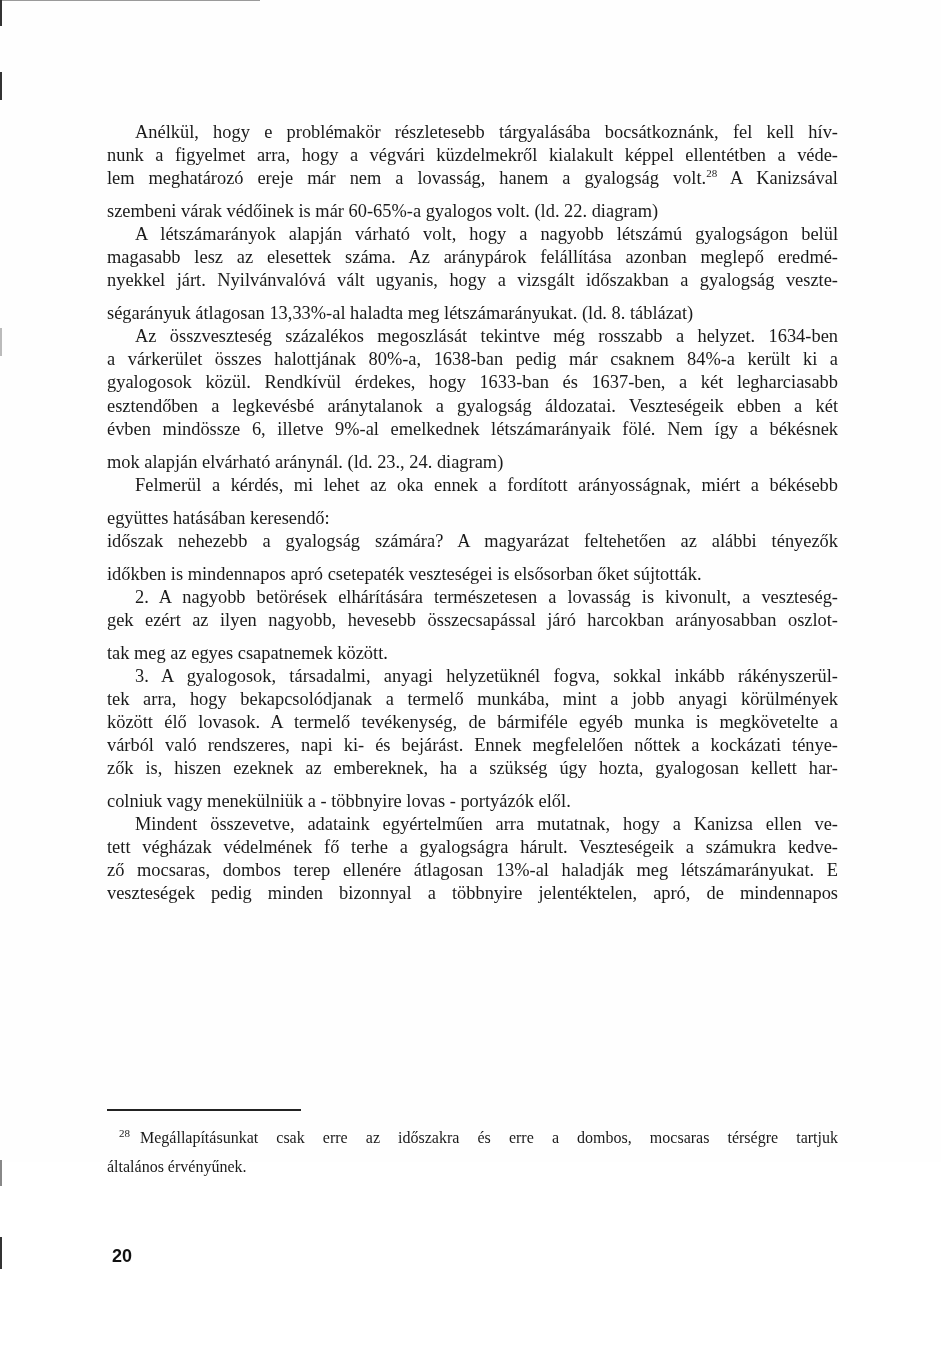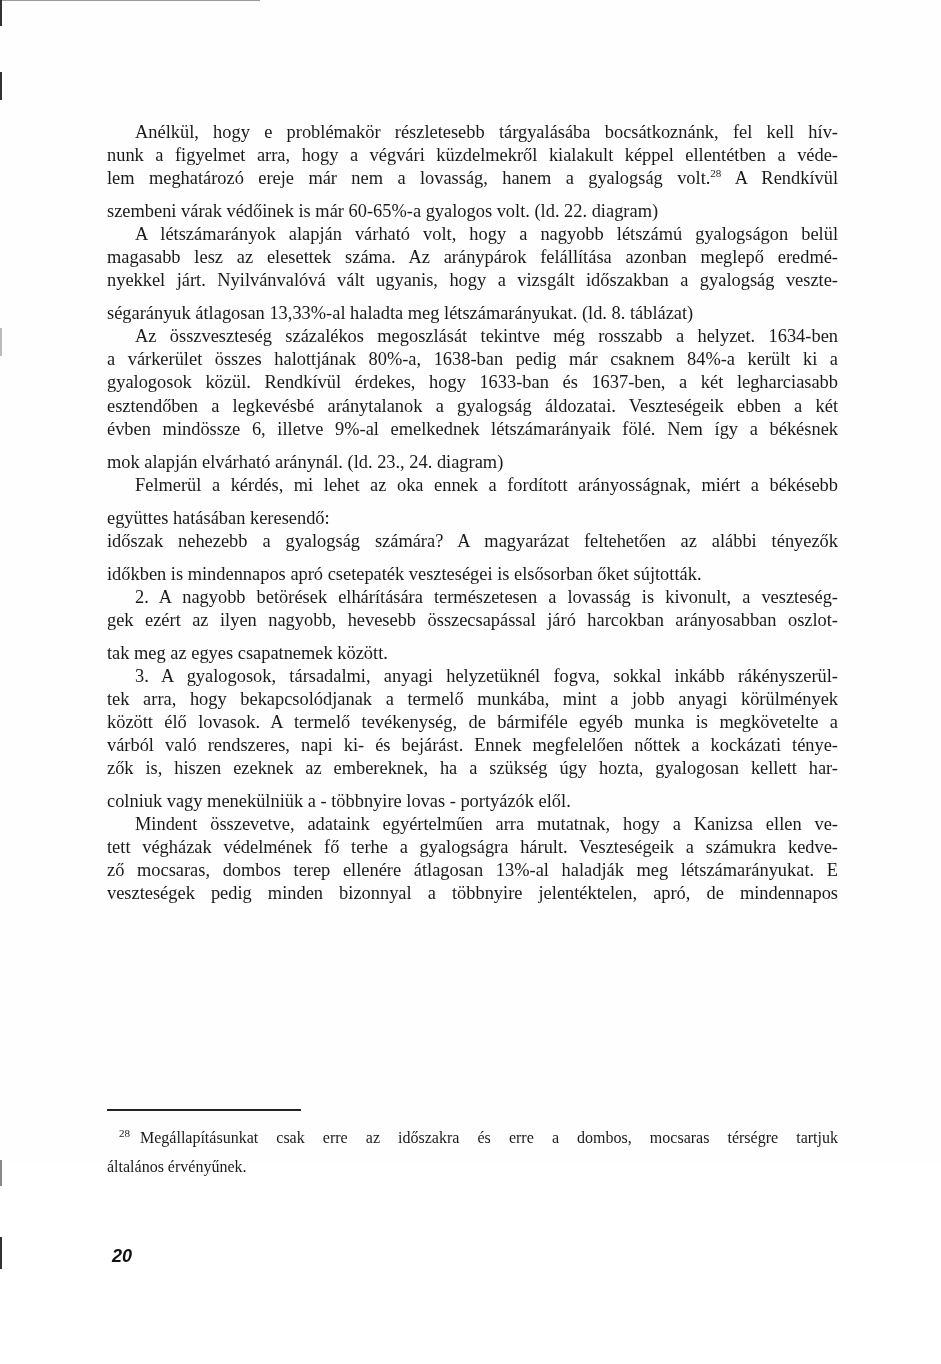--- a/index.html
+++ b/index.html
@@ -20,40 +20,40 @@
   .footnote {
     position: absolute; left: 107px; top: 1122px; width: 731px;
     font-family: "Liberation Serif", "DejaVu Serif", serif;
     font-size: 16px; line-height: 23px; color: #1a1a1a;
   }
   .footnote .line { height: 23px; }
   .footnote .fn-num { font-size: 11px; vertical-align: 6px; padding-left: 12px; padding-right: 10px; }
   .page-number {
     position: absolute; left: 112px; top: 1246px;
     font-family: "Liberation Sans", "DejaVu Sans", sans-serif;
-    font-weight: bold; font-style: italic; font-size: 18px; color: #111;
+    font-weight: bold; font-size: 18px; color: #111;
   }
 </style>
 </head>
 <body>
 
 <div class="page">
   <div class="scan-top"></div>
   <div class="scan-mark" style="top:0;height:26px;"></div>
   <div class="scan-mark" style="top:72px;height:28px;"></div>
   <div class="scan-mark" style="top:328px;height:28px;background:#bbb;"></div>
   <div class="scan-mark" style="top:1160px;height:26px;background:#888;"></div>
   <div class="scan-mark" style="top:1237px;height:32px;"></div>
 
   <div class="body-text">
 
     <div>
       <span class="line indent">Anélkül, hogy e problémakör részletesebb tárgyalásába bocsátkoznánk, fel kell hív-</span>
       <span class="line">nunk a figyelmet arra, hogy a végvári küzdelmekről kialakult képpel ellentétben a véde-</span>
-      <span class="line"><span>lem meghatározó ereje már nem a lovasság, hanem a gyalogság volt.</span><sup class="fn">28</sup><span> A Rendkívül</span></span>
+      <span class="line"><span>lem meghatározó ereje már nem a lovasság, hanem a gyalogság volt.</span><sup class="fn">28</sup><span> A Kanizsával</span></span>
       <span class="line last">szembeni várak védőinek is már 60-65%-a gyalogos volt. (ld. 22. diagram)</span>
     </div>
 
     <div>
       <span class="line indent">A létszámarányok alapján várható volt, hogy a nagyobb létszámú gyalogságon belül</span>
       <span class="line">magasabb lesz az elesettek száma. Az aránypárok felállítása azonban meglepő eredmé-</span>
       <span class="line">nyekkel járt. Nyilvánvalóvá vált ugyanis, hogy a vizsgált időszakban a gyalogság veszte-</span>
       <span class="line last">ségarányuk átlagosan 13,33%-al haladta meg létszámarányukat. (ld. 8. táblázat)</span>
     </div>
 

